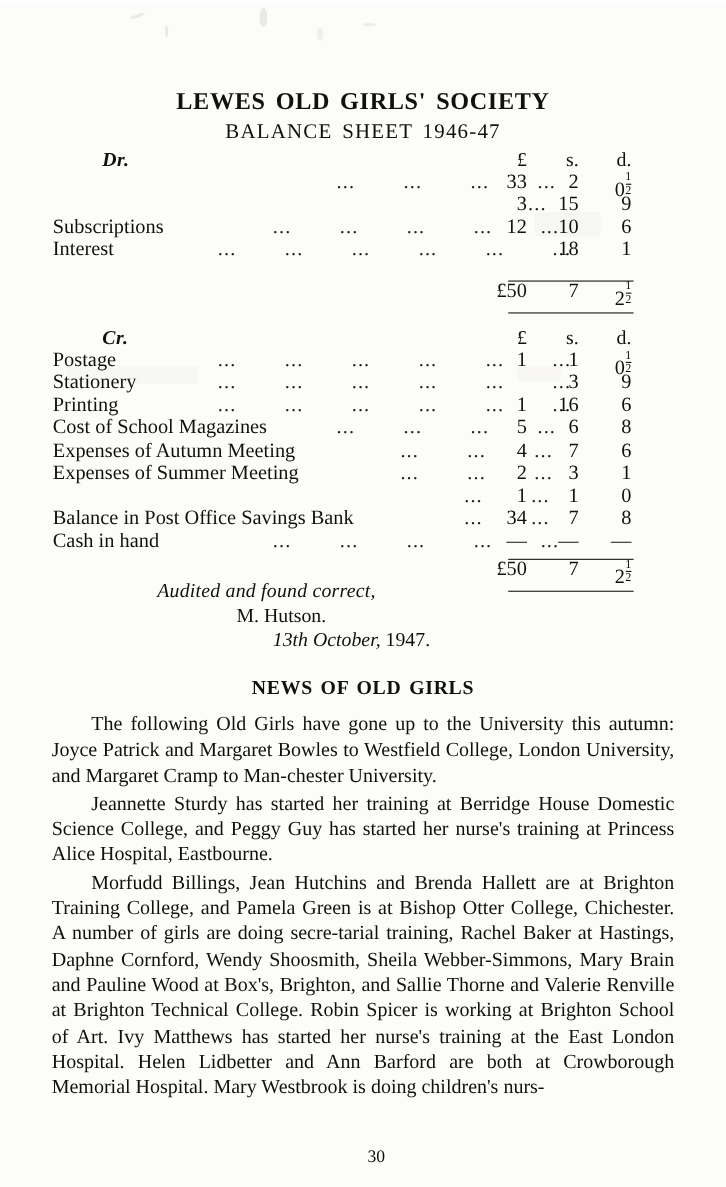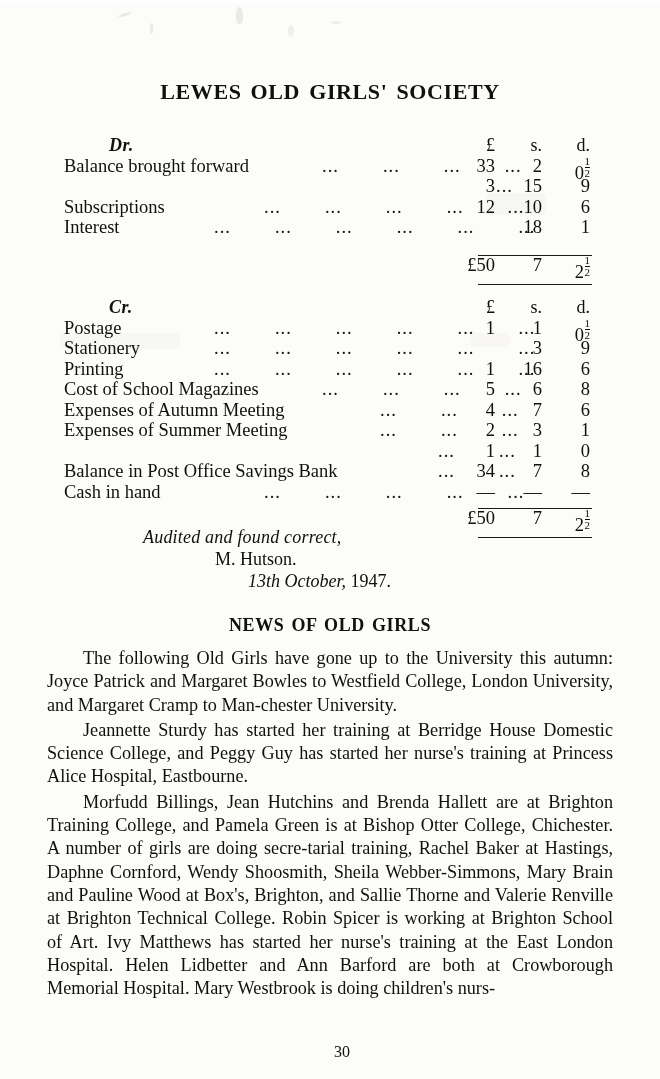--- a/index.html
+++ b/index.html
@@ -51,21 +51,21 @@
     top: 106px;
     text-align: center;
     font-size: 19px;
     letter-spacing: 1.1px;
     word-spacing: 3px;
   }
 
   
   .ledger {
     position: absolute;
-    left: 64px;
+    left: 48px;
     top: 132px;
     width: 566px;
   }
   .ledger-row {
     position: relative;
     height: 20.5px;
     font-size: 18.5px;
     white-space: nowrap;
   }
   .side-label {
@@ -175,30 +175,30 @@
   <div class="speckle sp1"></div>
   <div class="speckle sp2"></div>
   <div class="speckle sp3"></div>
   <div class="speckle sp4"></div>
   <div class="speckle sp5"></div>
   <div class="speckle sp6"></div>
   <div class="speckle sp7"></div>
   <div class="speckle sp8"></div>
 
   <div class="society-title">LEWES OLD GIRLS' SOCIETY</div>
+  <div class="sheet-title">BALANCE SHEET 1946-47</div>
 
   <div class="ledger" id="ledger">
       <div class="ledger-row">
         <div class="side-label">Dr.</div>
         <div class="amt col-h hdr">£</div>
         <div class="amt col-s hdr">s.</div>
         <div class="amt col-d hdr">d.</div>
       </div>
       <div class="ledger-row">
-        <div class="item">Balance brought forward</div>
         <div class="leaders" style="left: 258px;"><span style="margin-right: 44px;">...</span><span style="margin-right: 44px;">...</span><span style="margin-right: 44px;">...</span><span style="margin-right: 44px;">...</span></div>
         <div class="amt col-h">33</div>
         <div class="amt col-s">2</div>
         <div class="amt col-d">0<span class="frac"><b>1</b><i>2</i></span></div>
       </div>
       <div class="ledger-row">
         <div class="leaders" style="left: 432px;"><span style="margin-right: 44px;">...</span></div>
         <div class="amt col-h">3</div>
         <div class="amt col-s">15</div>
         <div class="amt col-d">9</div>

